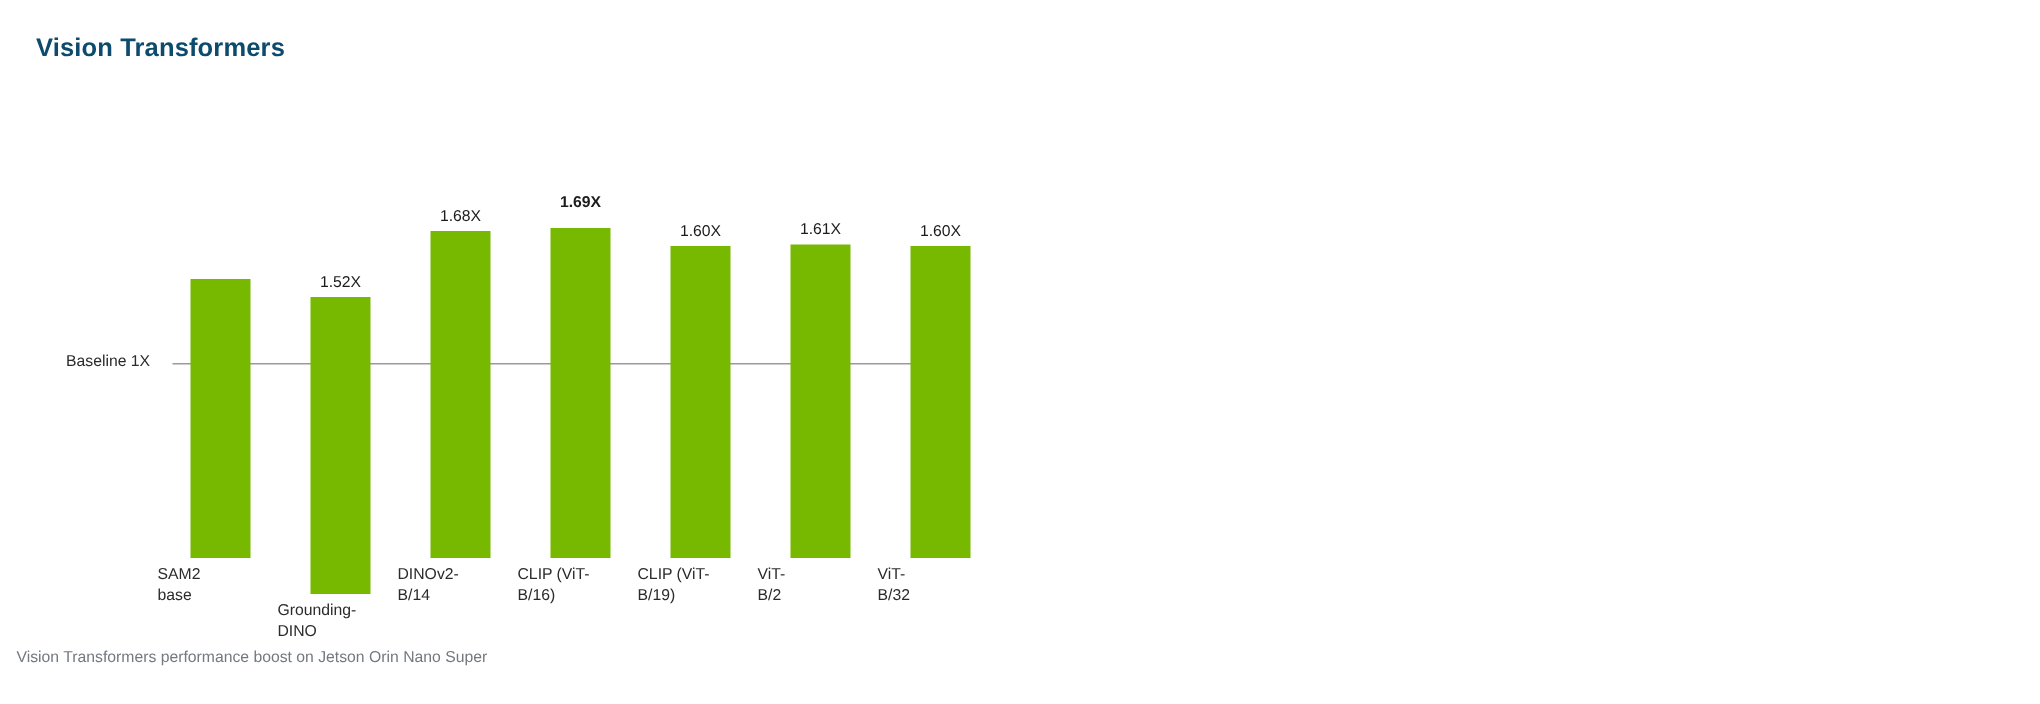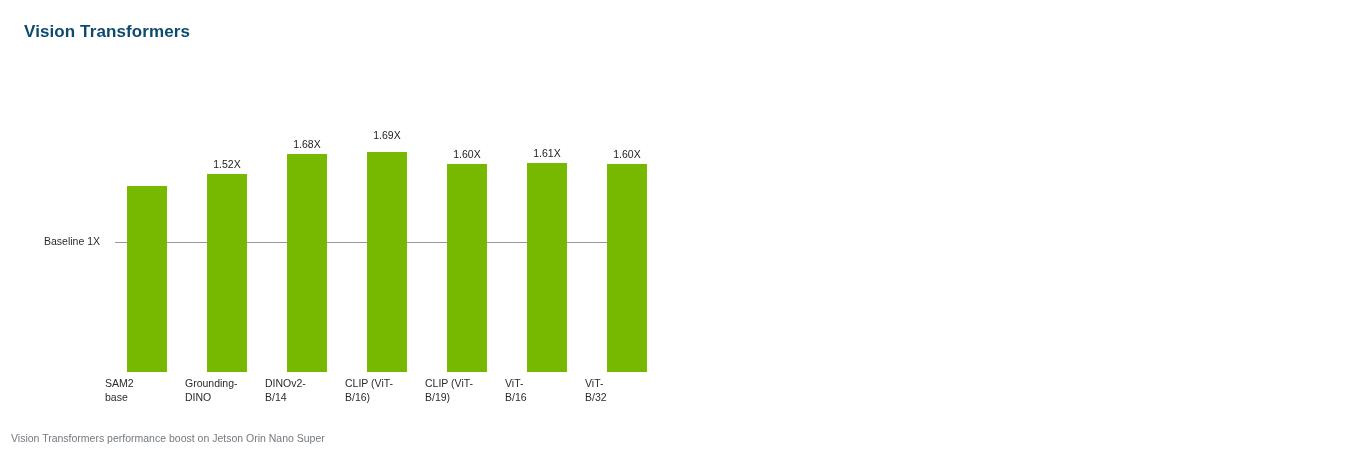--- a/index.html
+++ b/index.html
@@ -110,58 +110,58 @@
 
   <div id="bars-container">
       <div class="bar-group" style="left: 107px;">
         <div class="bar-value" style="top: 170.1px; margin-top: 36px;">1.43X</div>
         <div class="bar" title="SAM2 base: 1.43X" style="top: 186.1px; height: 185.9px; background: rgb(118, 185, 0);"></div>
         <div class="bar-category">
           <div>SAM2</div>
           <div>base</div>
         </div>
       </div>
-      <div class="bar-group" style="left: 187px;">
+      <div class="bar-group" style="left: 187px; margin-top: 24px;">
         <div class="bar-value" style="top: 158.4px;">1.52X</div>
         <div class="bar" title="Grounding-DINO: 1.52X" style="top: 174.4px; height: 197.6px; background: rgb(118, 185, 0);"></div>
         <div class="bar-category">
           <div>Grounding-</div>
           <div>DINO</div>
         </div>
       </div>
       <div class="bar-group" style="left: 267px;">
         <div class="bar-value" style="top: 137.6px;">1.68X</div>
         <div class="bar" title="DINOv2-B/14: 1.68X" style="top: 153.6px; height: 218.4px; background: rgb(118, 185, 0);"></div>
         <div class="bar-category">
           <div>DINOv2-</div>
           <div>B/14</div>
         </div>
       </div>
       <div class="bar-group" style="left: 347px;">
-        <div class="bar-value" style="top: 129px;">1.69X</div>
+        <div class="bar-value" style="top: 129px; font-weight: bold;">1.69X</div>
         <div class="bar" title="CLIP (ViT-B/16): 1.69X" style="top: 152.3px; height: 219.7px; background: rgb(118, 185, 0);"></div>
         <div class="bar-category">
           <div>CLIP (ViT-</div>
           <div>B/16)</div>
         </div>
       </div>
       <div class="bar-group" style="left: 427px;">
         <div class="bar-value" style="top: 148px;">1.60X</div>
         <div class="bar" title="CLIP (ViT-B/32): 1.60X" style="top: 164px; height: 208px; background: rgb(118, 185, 0);"></div>
         <div class="bar-category">
           <div>CLIP (ViT-</div>
           <div>B/19)</div>
         </div>
       </div>
       <div class="bar-group" style="left: 507px;">
         <div class="bar-value" style="top: 146.7px;">1.61X</div>
         <div class="bar" title="ViT-B/16: 1.61X" style="top: 162.7px; height: 209.3px; background: rgb(118, 185, 0);"></div>
         <div class="bar-category">
           <div>ViT-</div>
-          <div>B/16</div>
+          <div>B/2</div>
         </div>
       </div>
       <div class="bar-group" style="left: 587px;">
         <div class="bar-value" style="top: 148px;">1.60X</div>
         <div class="bar" title="ViT-B/32: 1.60X" style="top: 164px; height: 208px; background: rgb(118, 185, 0);"></div>
         <div class="bar-category">
           <div>ViT-</div>
           <div>B/32</div>
         </div>
       </div>

